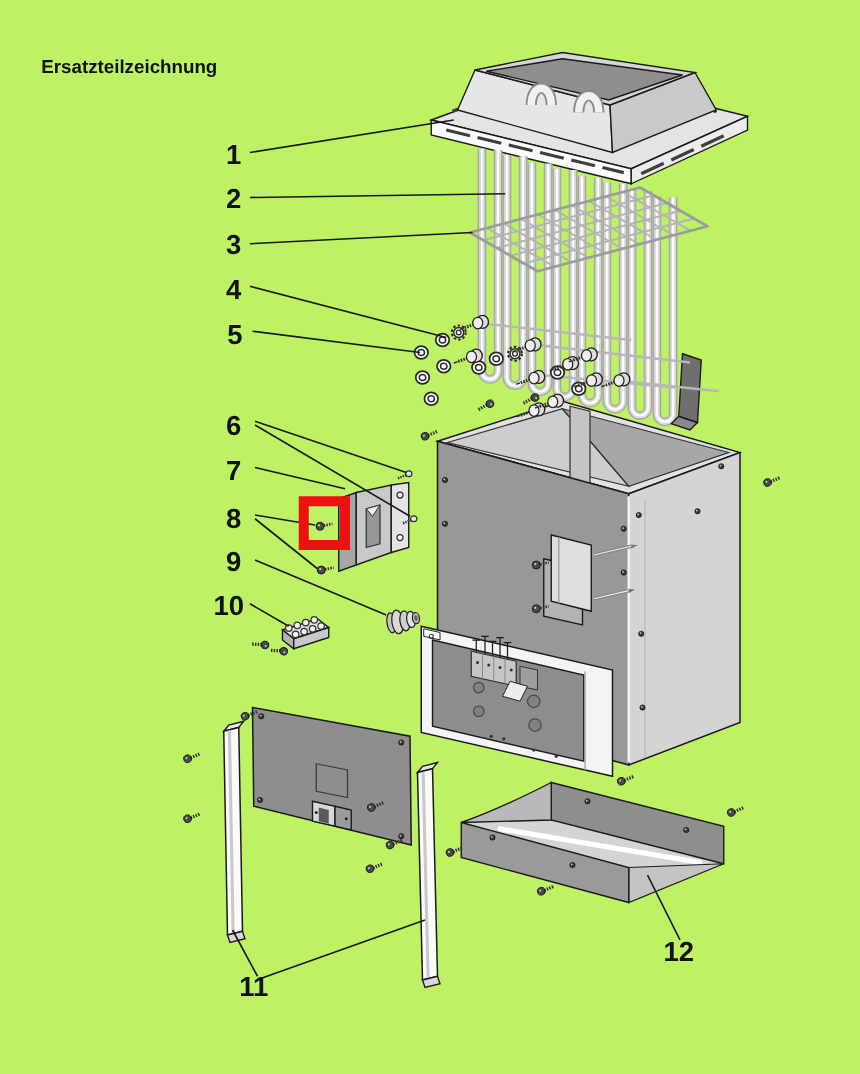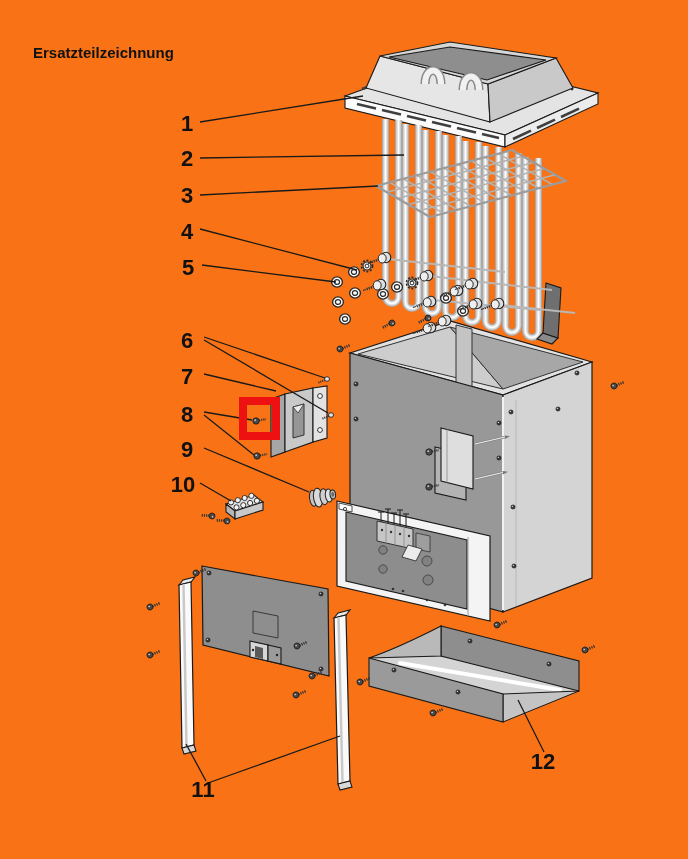--- a/index.html
+++ b/index.html
@@ -1,16 +1,16 @@
 <!DOCTYPE html>
 <html><head>
 <meta charset="utf-8">
 <style>
   html,body{margin:0;padding:0;background:#ffffff;}
-  .page{position:relative;width:688px;height:859px;background:#f97316;overflow:hidden;
+  .page{position:relative;width:688px;height:859px;background:#bef264;overflow:hidden;
         font-family:"Liberation Sans",sans-serif;}
   svg{display:block}
   .ptitle{font-family:"Liberation Sans",sans-serif;font-size:15px;font-weight:bold;fill:#111;}
   .plabel{font-family:"Liberation Sans",sans-serif;font-size:22px;font-weight:bold;fill:#111;}
   .leader{stroke:#1a1a1a;stroke-width:1.3;fill:none;}
   .edge{stroke:#1a1a1a;stroke-width:1.1;}
   .thin{stroke:#333;stroke-width:1;}
 </style>
 </head>
 <body>

